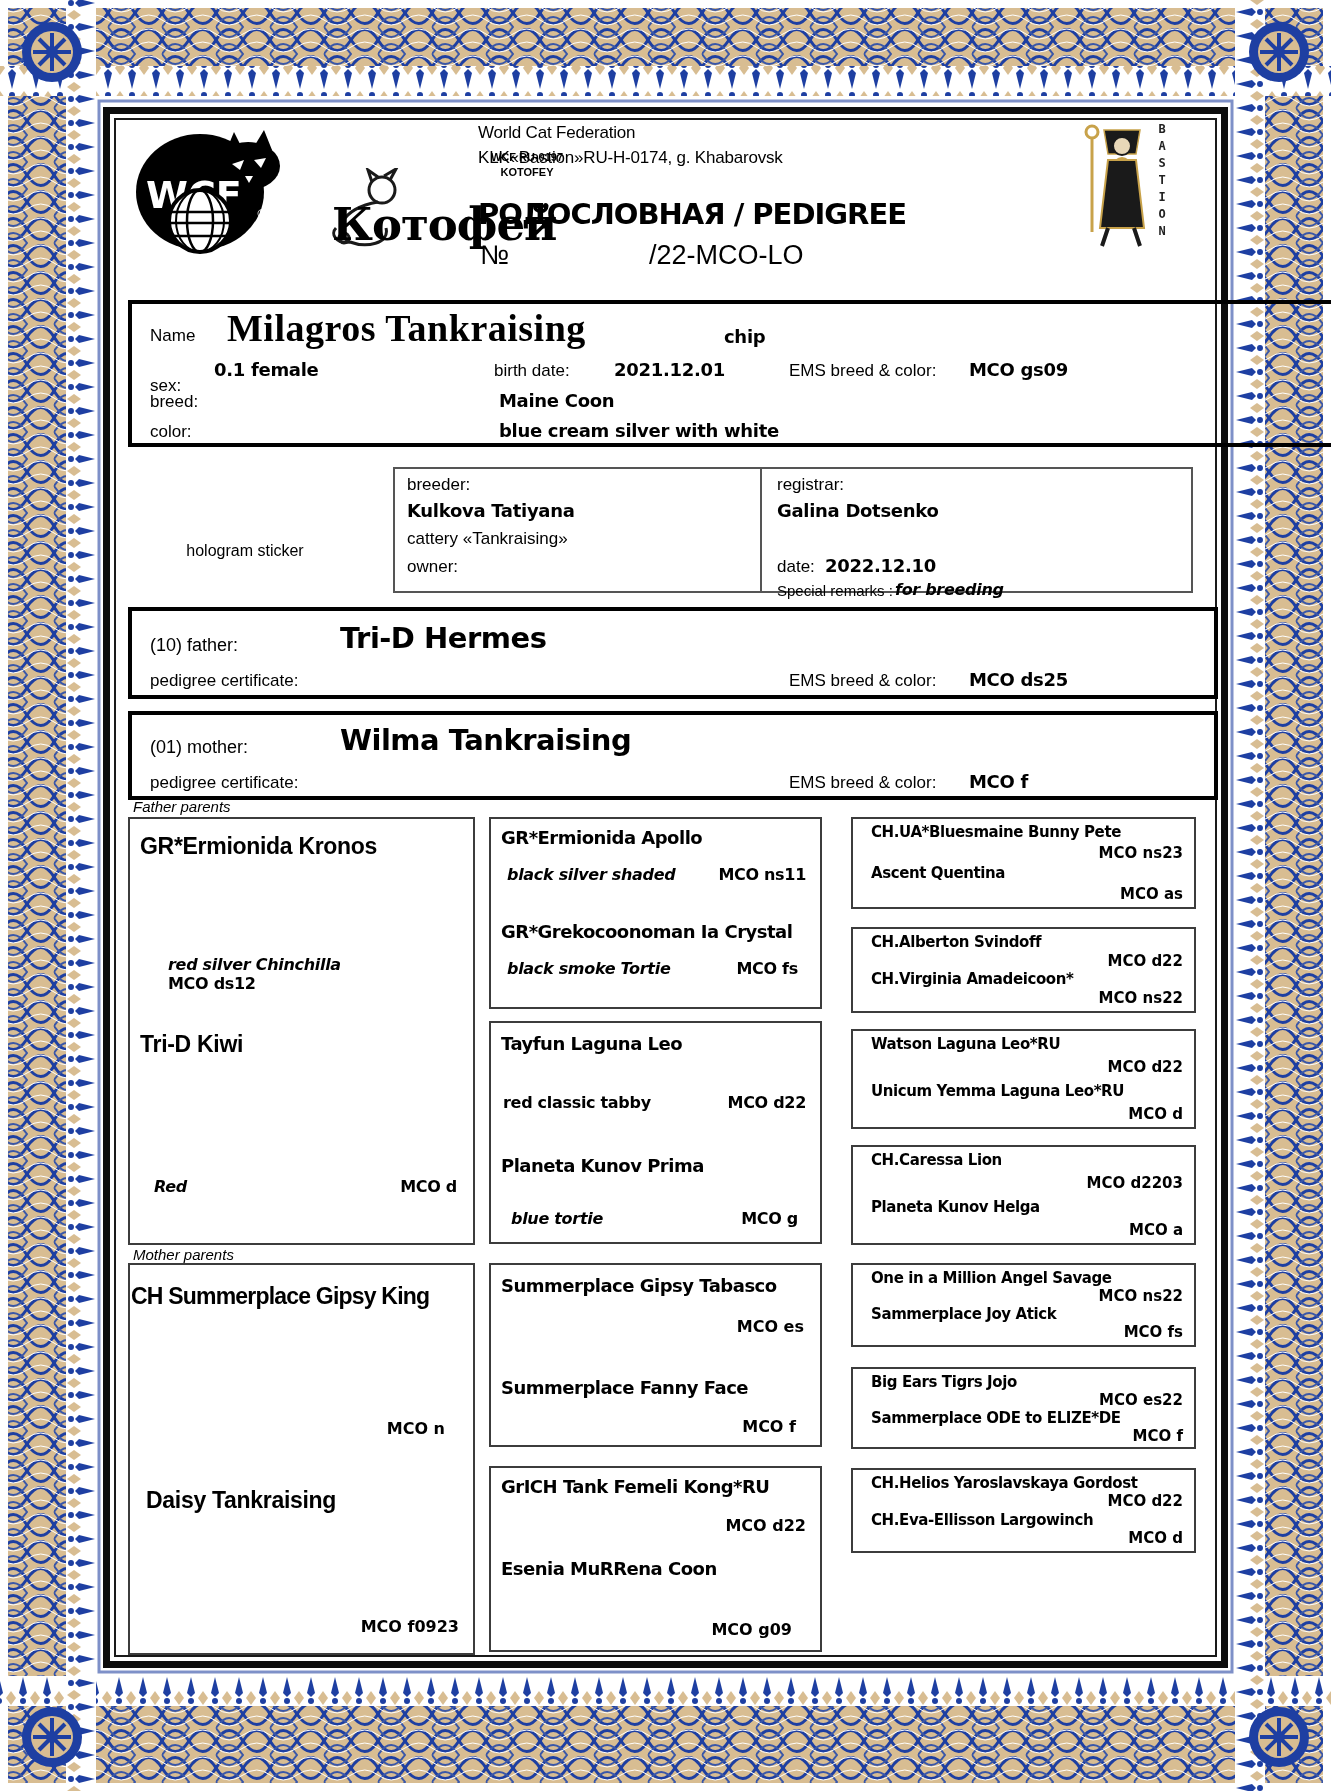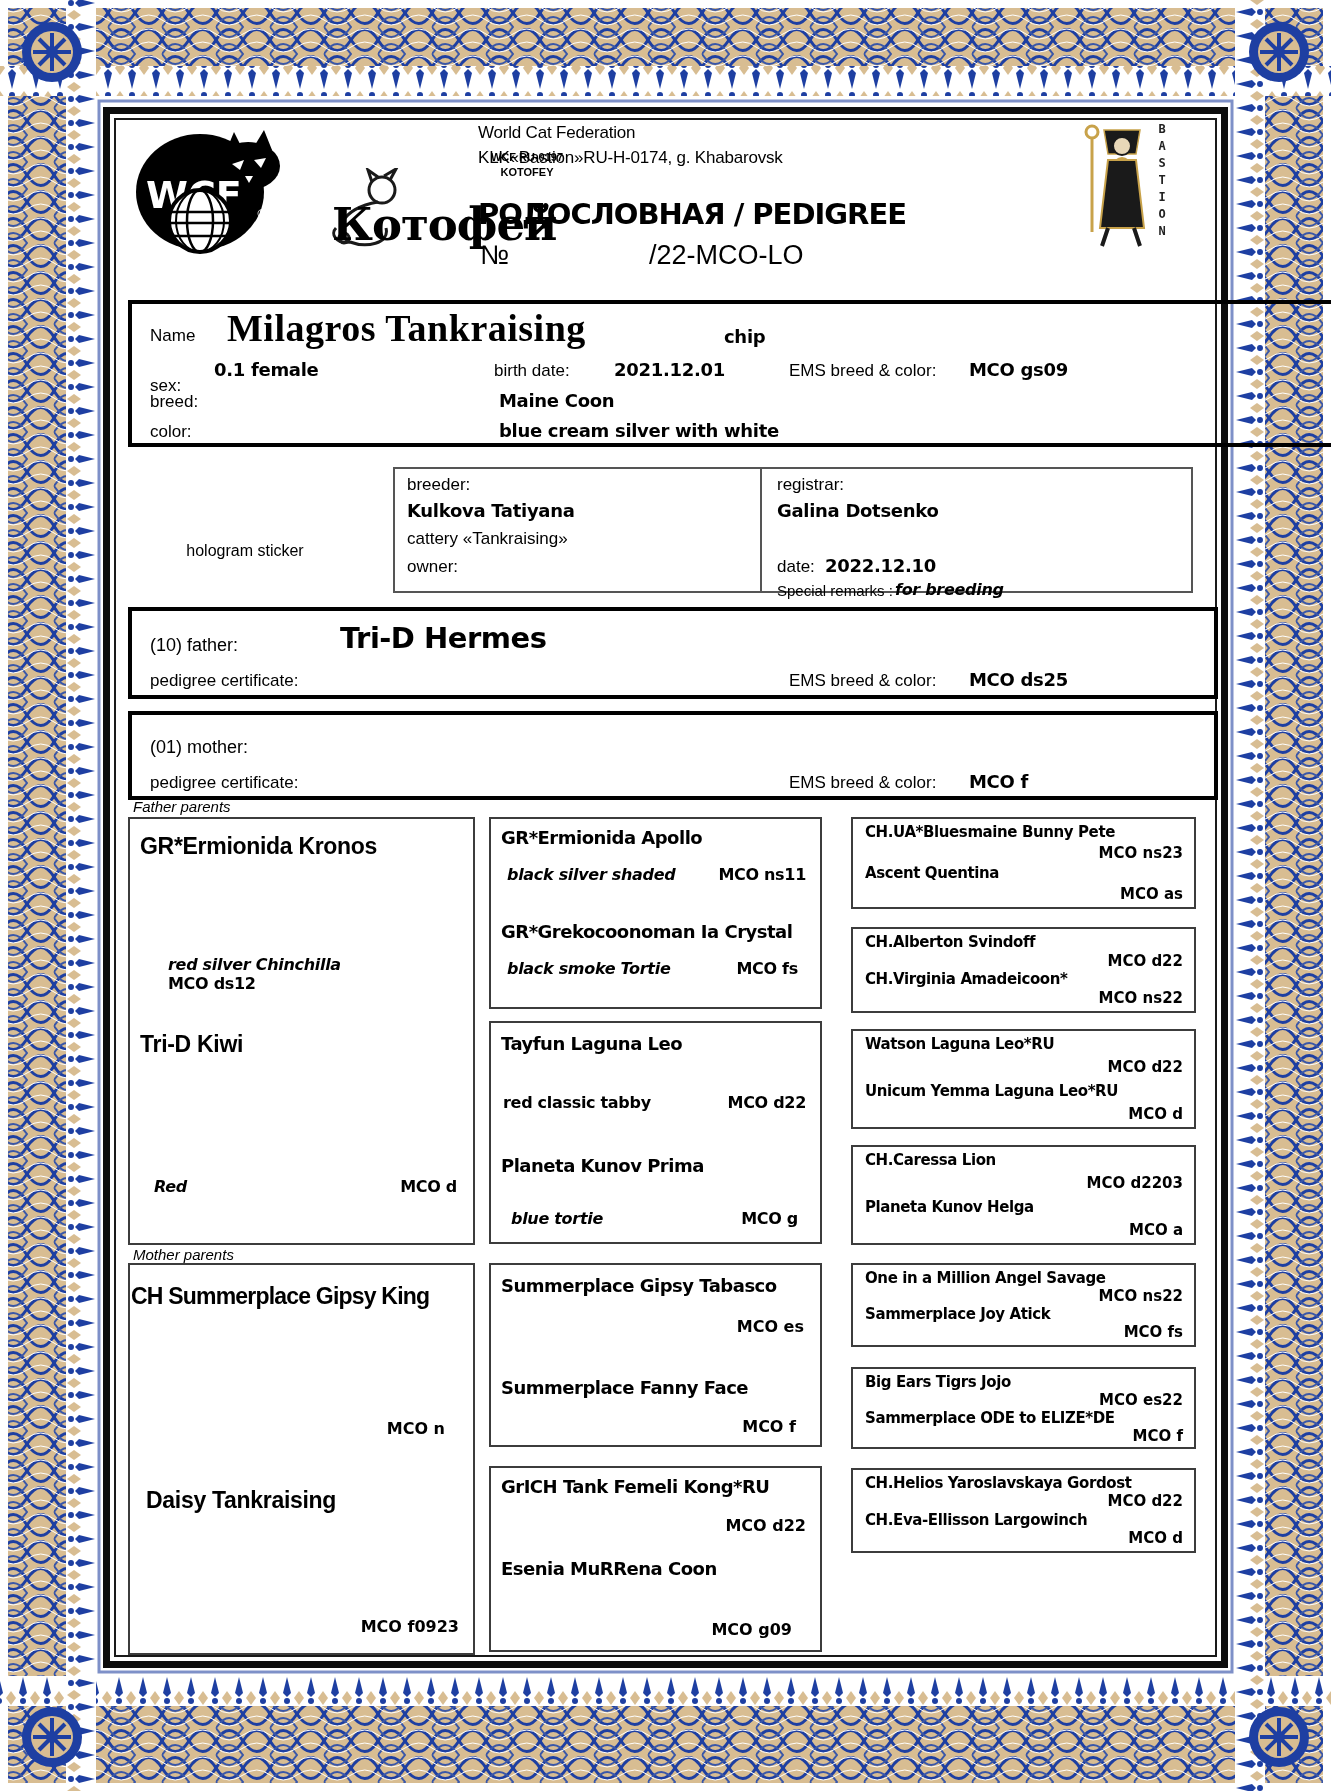--- a/index.html
+++ b/index.html
@@ -40,21 +40,21 @@
 
   
   .sec-label { font-size:15px; font-style:italic; }
   .tree-col { position:absolute; top:0; }
   .p-box { position:absolute; left:0; top:0; width:347px; height:100%; }
   .p-name { font-family:"Liberation Sans", sans-serif; font-weight:bold; font-size:23px; letter-spacing:-0.3px; }
   .color-row { display:flex; justify-content:space-between; font-family:"DejaVu Sans", sans-serif;
                font-weight:bold; font-size:16px; letter-spacing:-0.3px; }
   .gp-name { font-family:"DejaVu Sans", sans-serif; font-weight:bold; font-size:18px; letter-spacing:-0.5px; }
   .ems { font-family:"DejaVu Sans", sans-serif; font-weight:bold; font-size:15px; }
-  .gg-box { padding:4px 8px 4px 12px; display:flex; flex-direction:column; justify-content:space-between;
+  .gg-box { padding:4px 8px 4px 18px; display:flex; flex-direction:column; justify-content:space-between;
             font-family:"DejaVu Sans", sans-serif; font-weight:bold; }
   .gg-name { font-size:15px; letter-spacing:-0.4px; white-space:nowrap; }
   .gg-ems  { font-size:15px; text-align:right; padding-right:3px; }
 </style>
 </head>
 <body>
 
 <div class="page">
 
   <svg class="border-art" width="1331" height="1791" viewBox="0 0 1331 1791" aria-hidden="true">
@@ -248,20 +248,21 @@
   <div class="abs z heavy-box" style="left:128px; top:607px; width:1090px; height:92px;">
     <span class="abs label" style="left:18px; top:24px; font-size:18px;">(10) father:</span>
     <span class="abs parent-name" style="left:208px; top:10px;">Tri-D Hermes</span>
     <span class="abs label" style="left:18px; top:60px;">pedigree certificate:</span>
     <span class="abs label" style="left:657px; top:60px;">EMS breed &amp; color:</span>
     <span class="abs val" style="left:837px; top:58px;">MCO ds25</span>
   </div>
 
   <div class="abs z heavy-box" style="left:128px; top:711px; width:1090px; height:89px;">
     <span class="abs label" style="left:18px; top:22px; font-size:18px;">(01) mother:</span>
+    <span class="abs parent-name" style="left:208px; top:8px;">Wilma Tankraising</span>
     <span class="abs label" style="left:18px; top:58px;">pedigree certificate:</span>
     <span class="abs label" style="left:657px; top:58px;">EMS breed &amp; color:</span>
     <span class="abs val" style="left:837px; top:56px;">MCO f</span>
   </div>
 
   <div class="abs z sec-label" style="left:133px; top:798px;">Father parents</div>
 
   <div class="abs z" style="left:128px; top:817px; width:1090px; height:428px;">
 
     <div class="tree-col" style="left:0; width:347px; height:428px;">

